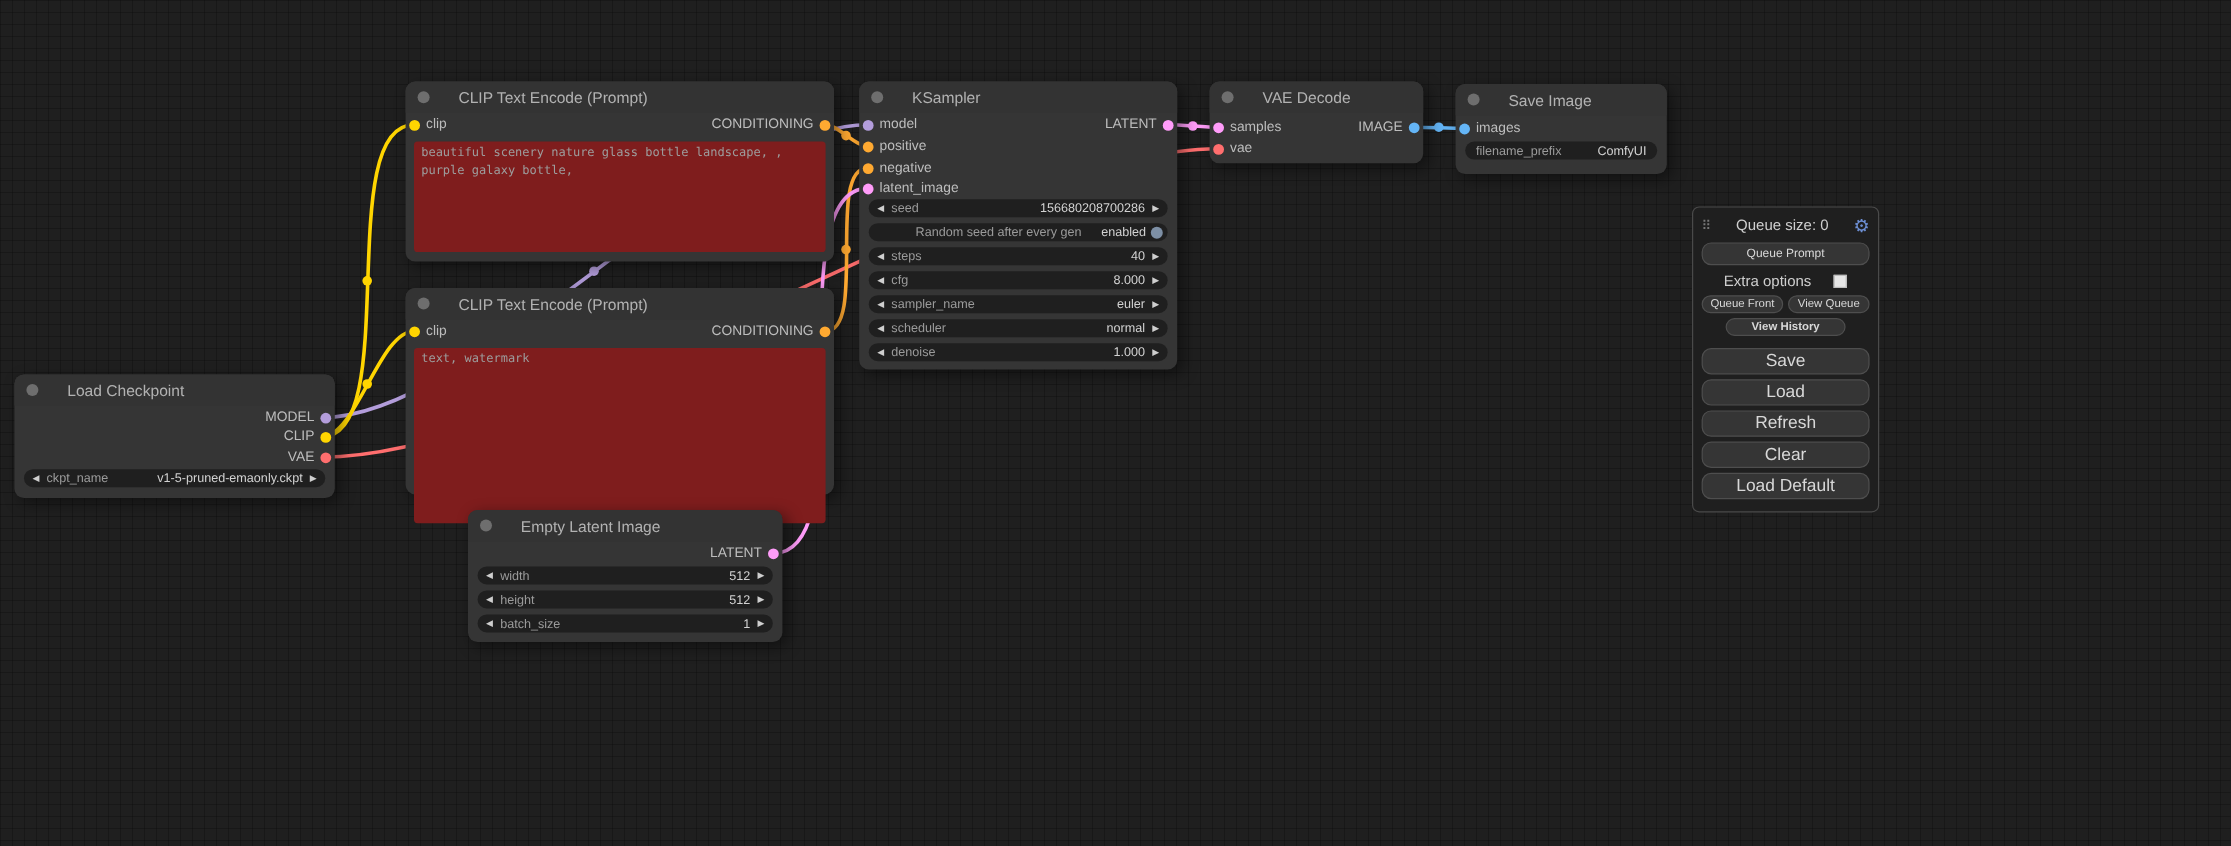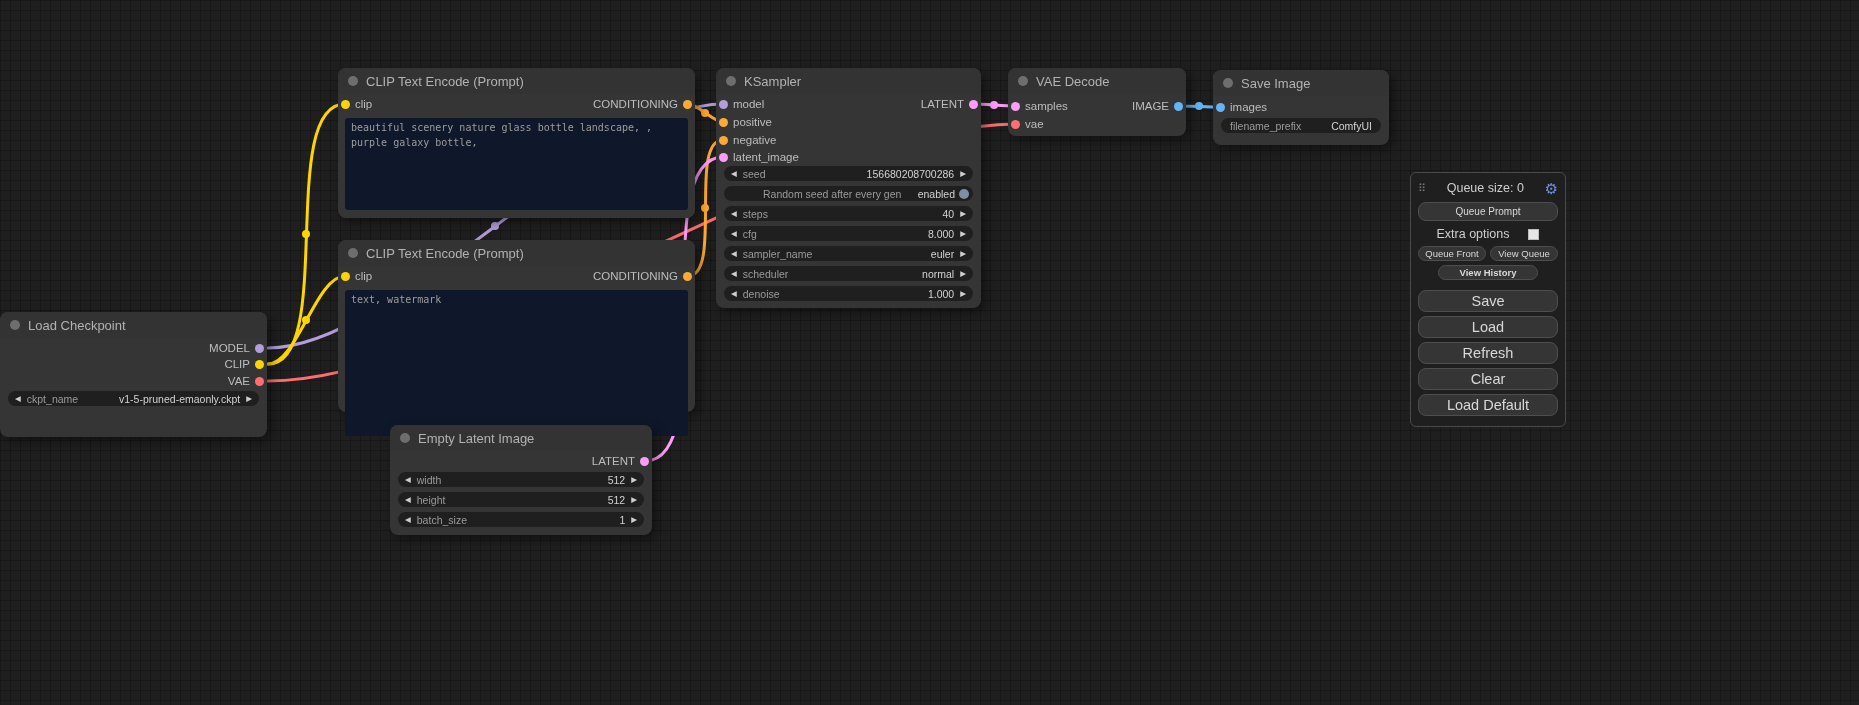--- a/index.html
+++ b/index.html
@@ -16,21 +16,21 @@
 
   svg.wires { position:absolute; left:0; top:0; z-index:1; pointer-events:none; }
   svg.wires path { fill:none; stroke-width:3; stroke-linecap:round; }
 
   .node {
     position:absolute; background:#353535; border-radius:8px;
     box-shadow:4px 4px 12px rgba(0,0,0,.45); z-index:2; box-sizing:border-box;
   }
   .ntitle {
     height:26px; background:#333333; border-radius:8px 8px 0 0;
-    display:flex; align-items:center; padding:0 10px; gap:8px;
+    display:flex; align-items:center; padding:0 10px; gap:24px;
   }
   .ndot { width:10px; height:10px; border-radius:50%; background:#6e6e6e; flex:none; }
   .ttext { color:#b2b2b2; font-size:13px; white-space:nowrap; }
 
   .slot { position:absolute; display:flex; align-items:center; height:14px; }
   .slot.in  { left:3px; }
   .slot.out { right:3px; }
   .pdot { width:9px; height:9px; border-radius:50%; flex:none; }
   .slbl { font-size:11.5px; color:#bdbdbd; margin:0 5px; white-space:nowrap; }
 
@@ -39,21 +39,21 @@
     border-radius:8px; display:flex; align-items:center; font-size:10.5px;
     padding:0 5px; box-sizing:border-box; color:#bdbdbd;
   }
   .warr { font-size:7.5px; color:#cfcfcf; padding:0 2px; line-height:15px; }
   .wname { margin-left:4px; color:#9b9b9b; white-space:nowrap; }
   .wname.indent { margin-left:14px;padding-left:20px; }
   .wval { margin-left:auto; margin-right:4px; color:#d2d2d2; white-space:nowrap; }
   .toggle { width:10px; height:10px; border-radius:50%; background:#7d8fa5; flex:none; margin-right:-1px; }
 
   .ptext {
-    position:absolute; left:7px; right:7px; background:#0f172a; border-radius:3px;
+    position:absolute; left:7px; right:7px; background:#7f1d1d; border-radius:3px;
     color:#9d9d9d; font-family:"DejaVu Sans Mono",monospace; font-size:10px;
     line-height:1.45; padding:3px 6px; white-space:pre-wrap; box-sizing:border-box; overflow:hidden;
   }
 
   
   .queue-panel {
     position:absolute; left:1410px; top:172px; width:156px; z-index:10;
     background:#1f1f1f; border:1px solid #4a4a4a; border-radius:6px;
     padding:6px 7px 10px; box-sizing:border-box; color:#cfcfcf;
   }
@@ -92,21 +92,21 @@
     <circle cx="306" cy="234" r="4" fill="#FFD500"></circle>
     <circle cx="306" cy="320" r="4" fill="#FFD500"></circle>
     <circle cx="641" cy="252" r="4" fill="#FF6E6E"></circle>
     <circle cx="705" cy="113" r="4" fill="#FFA931"></circle>
     <circle cx="705" cy="208" r="4" fill="#FFA931"></circle>
     <circle cx="684" cy="309" r="4" fill="#FF9CF9"></circle>
     <circle cx="994" cy="105" r="4" fill="#FF9CF9"></circle>
     <circle cx="1199" cy="106" r="4" fill="#64B5F6"></circle>
   </svg>
 
-  <div class="node" style="left:0;top:312px;width:267px;height:125px">
+  <div class="node" style="left:12px;top:312px;width:267px;height:103px">
     <div class="ntitle">
       <span class="ndot"></span>
       <span class="ttext">Load Checkpoint</span>
     </div>
     <div class="slot out" style="top:29px">
       <span class="slbl">MODEL</span>
       <span class="pdot" style="background:#B39DDB"></span>
     </div>
     <div class="slot out" style="top:45px">
       <span class="slbl">CLIP</span>

